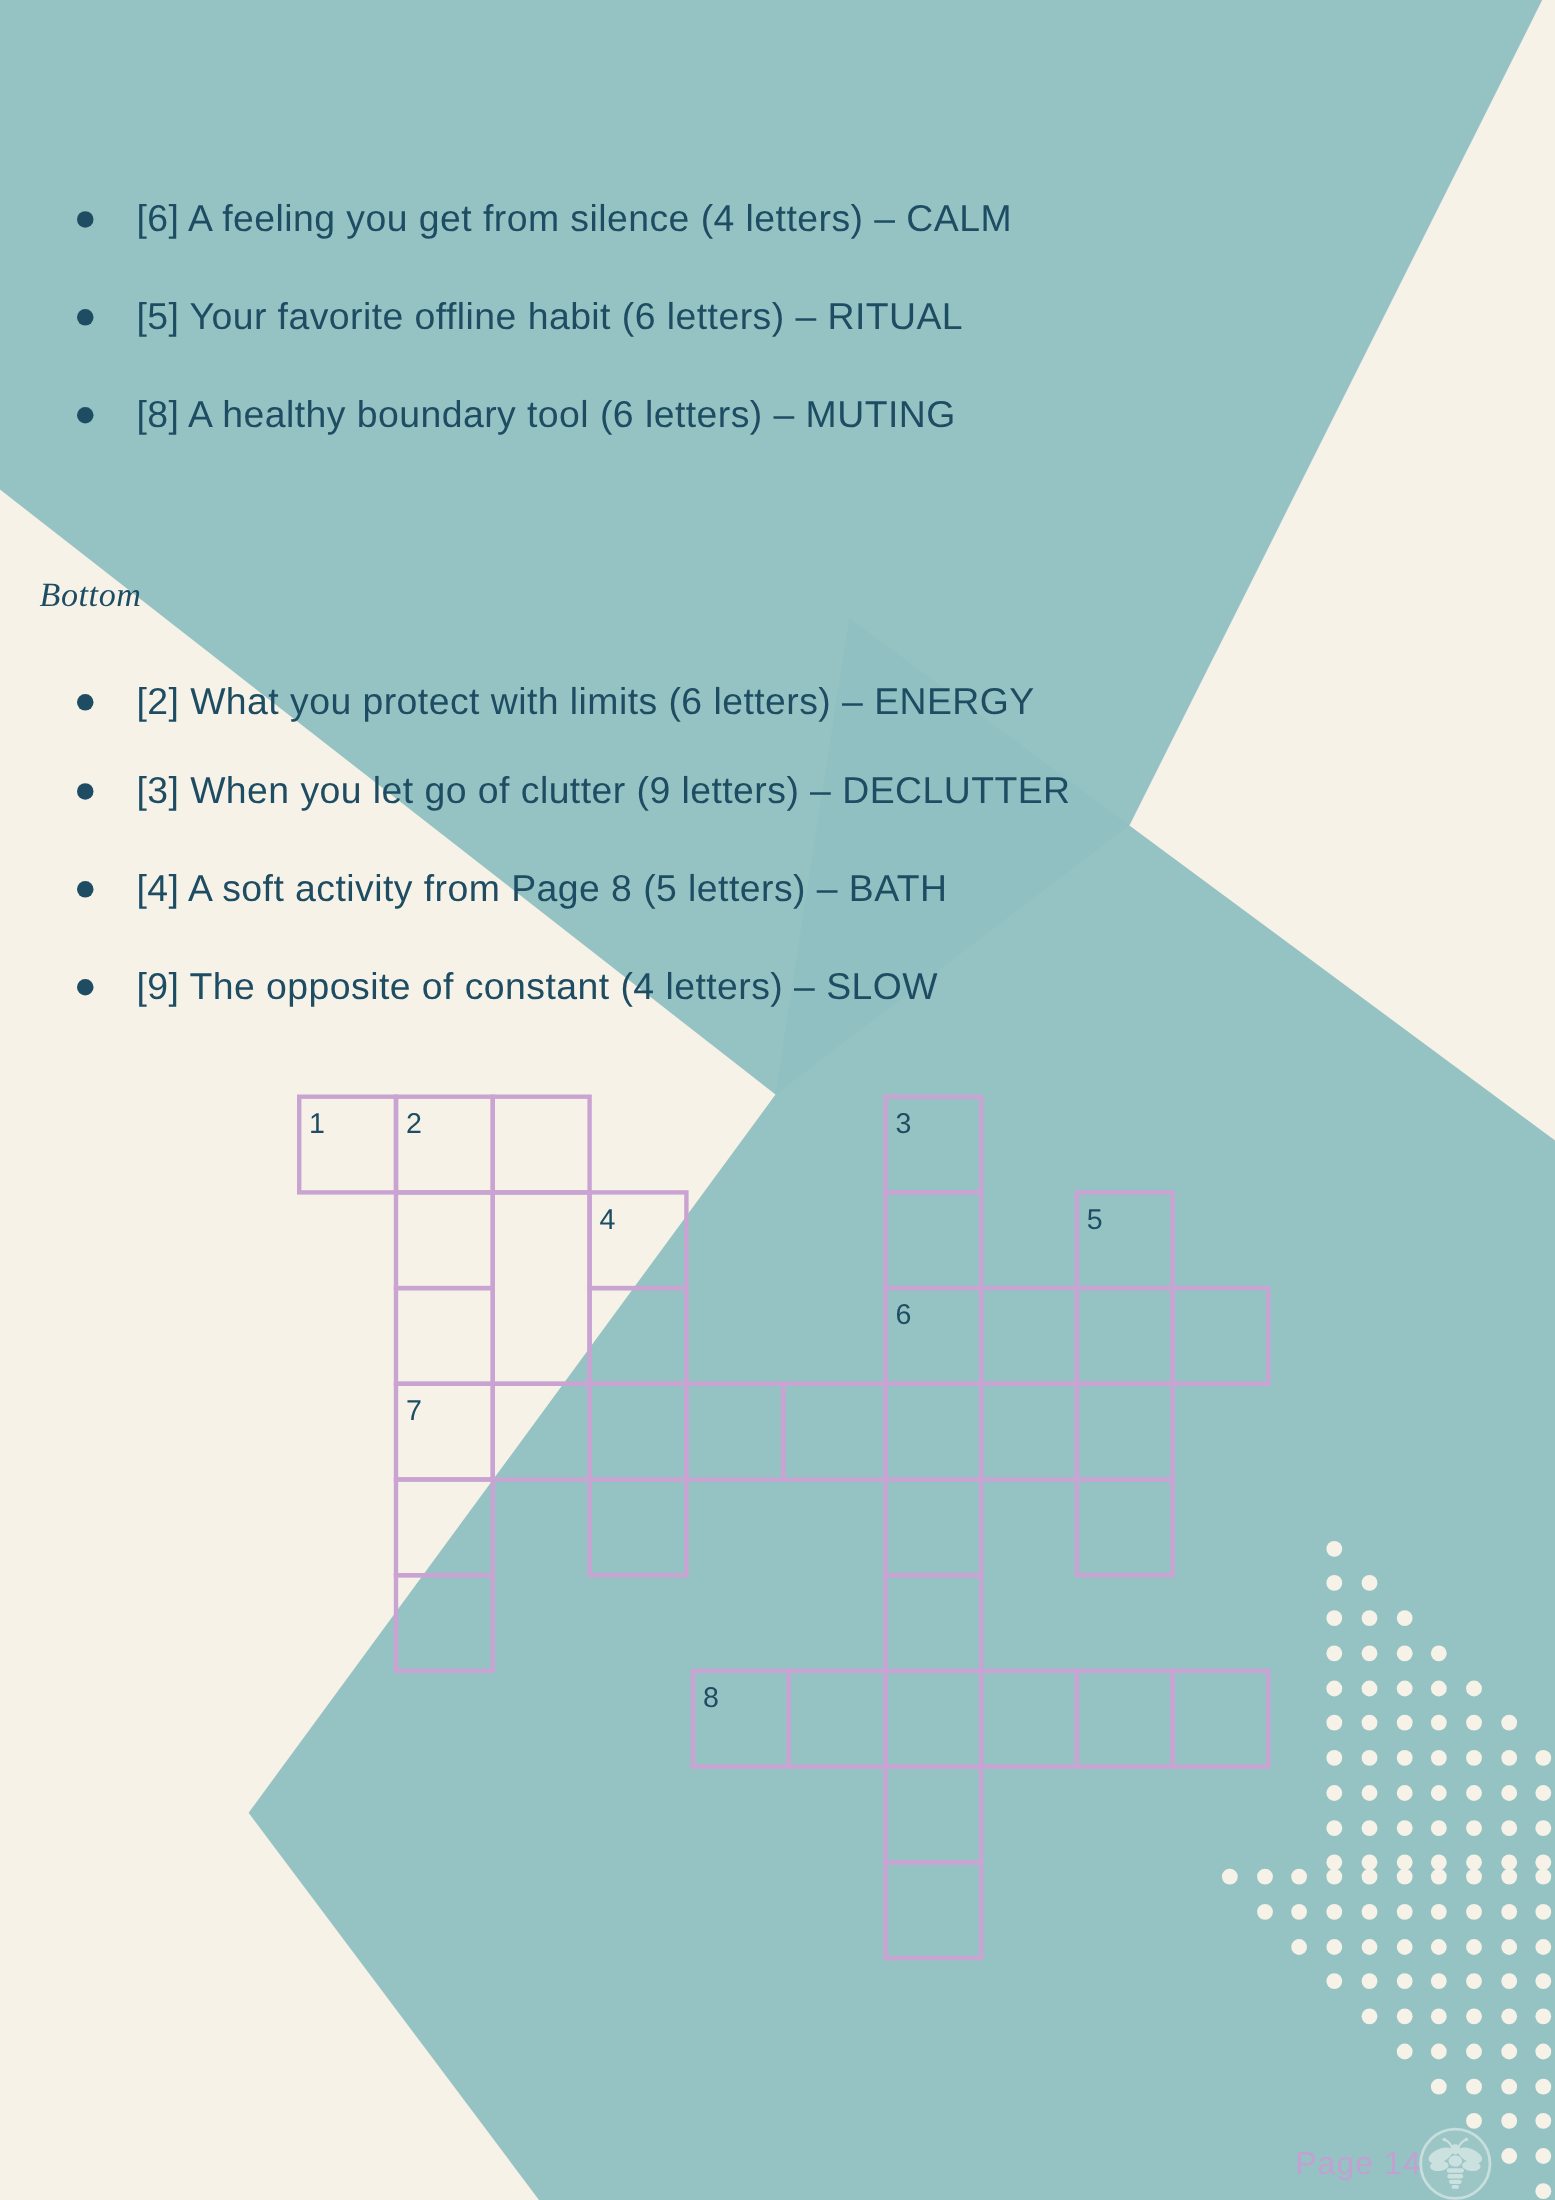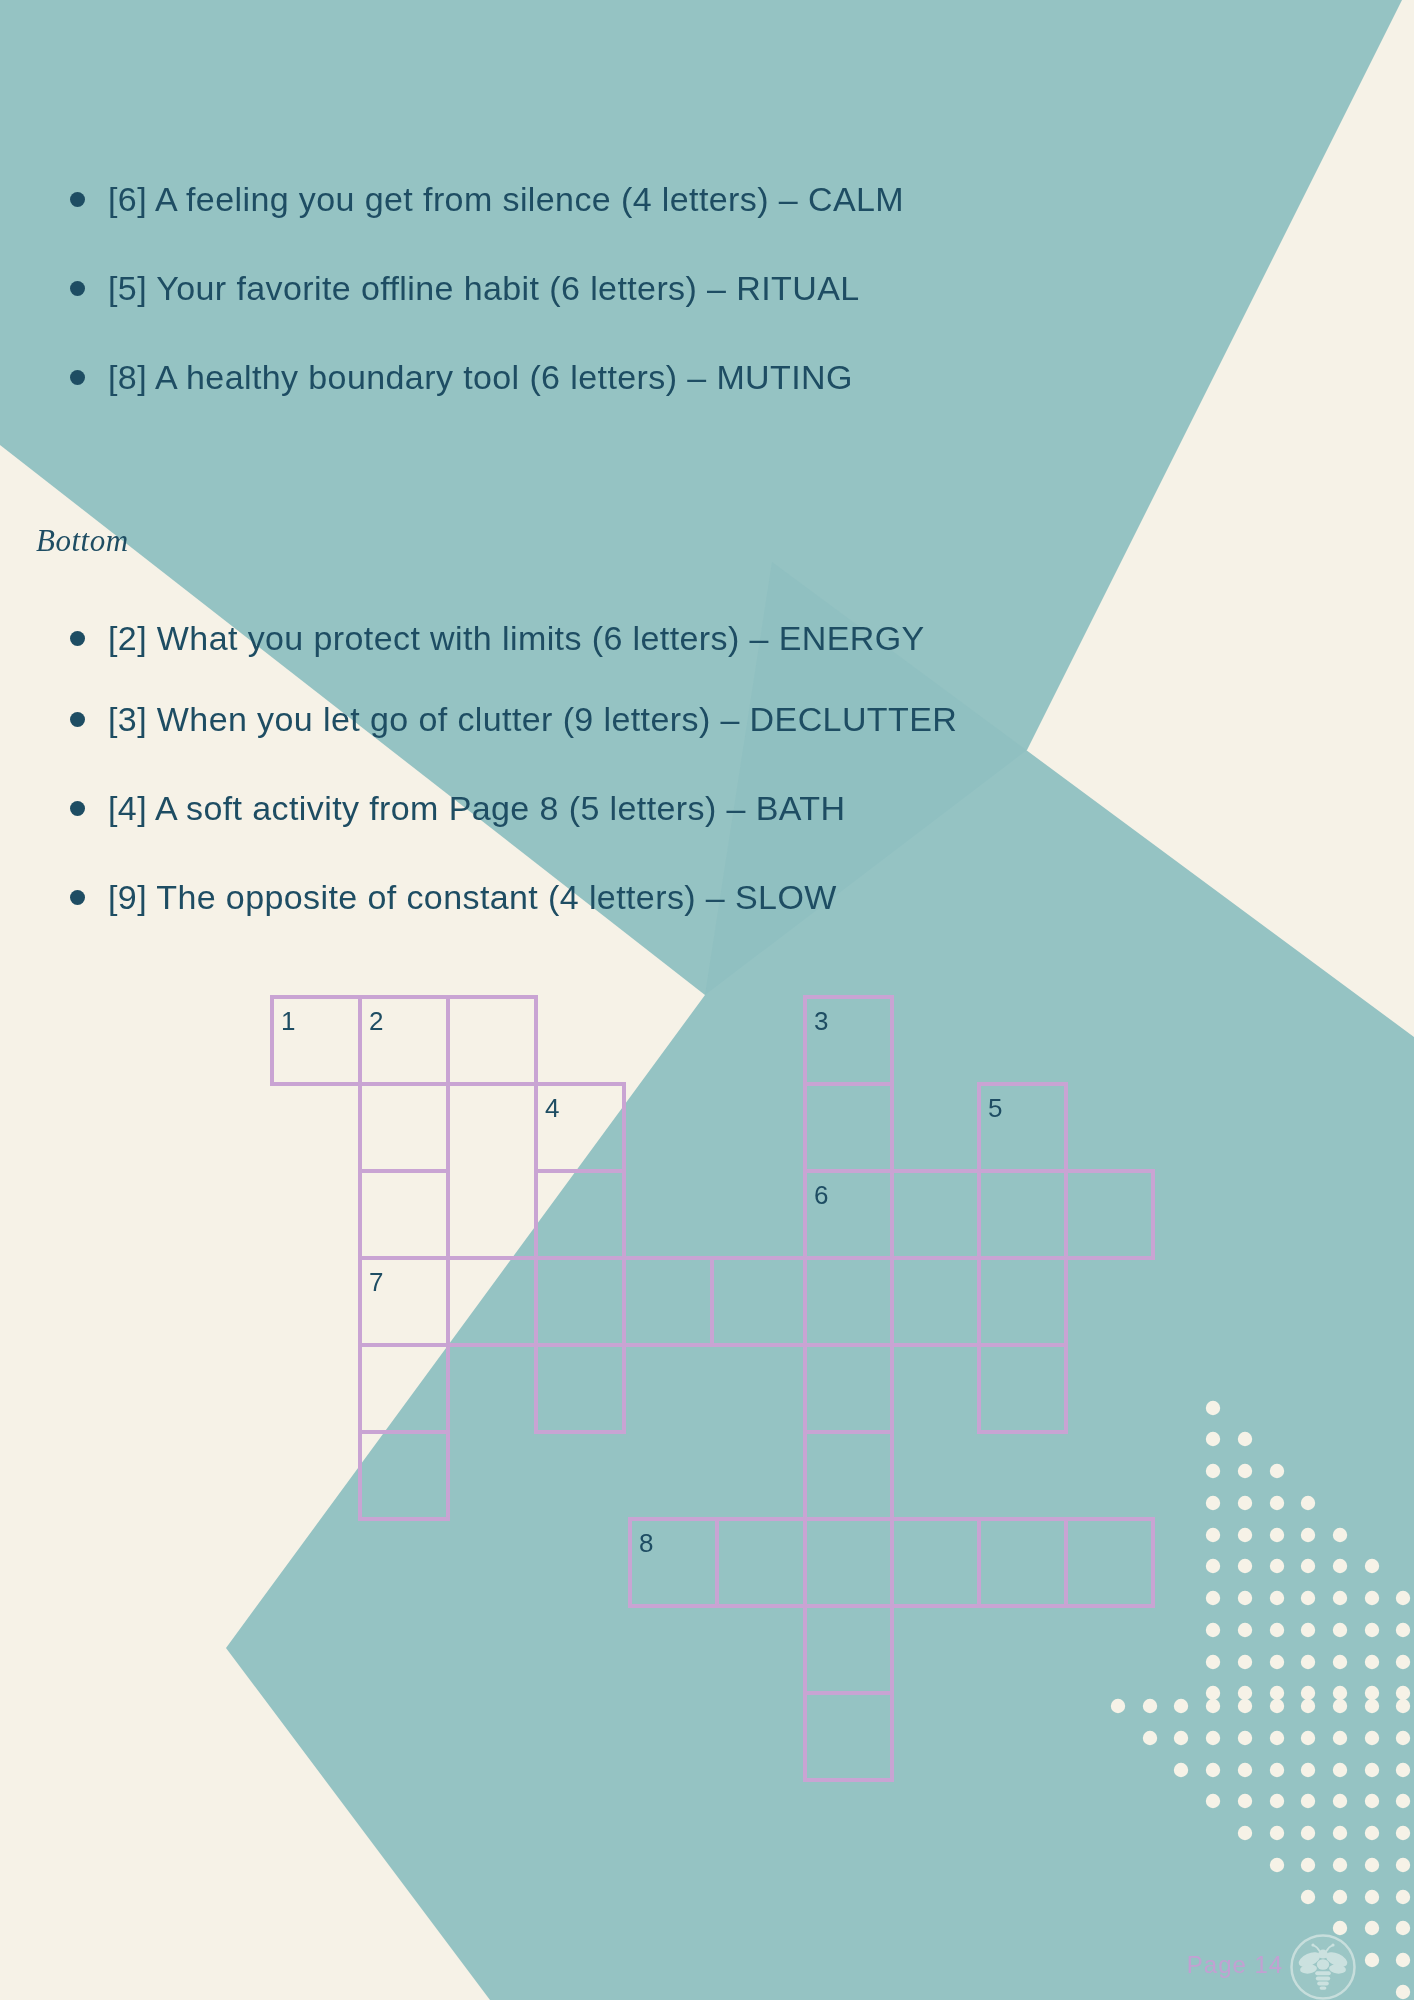--- a/index.html
+++ b/index.html
@@ -16,20 +16,21 @@
     position:absolute;
     left:70px;
     display:flex;
     align-items:center;
     height:48px;
     transform:translateY(-50%);
     color:#1E4D63;
     font-size:34px;
     letter-spacing:0.4px;
     white-space:nowrap;
+    gap:16px;
   }
   .clue .dot{
     width:15px;height:15px;
     border-radius:50%;
     background:#1E4D63;
     margin-right:23px;
     flex:0 0 auto;
   }
   .section-heading{
     position:absolute;
@@ -39,21 +40,21 @@
     font-style:italic;
     font-size:31px;
     color:#1E4D63;
     letter-spacing:0.5px;
   }
   .page-label{
     position:absolute;
     left:1160px;top:1951px;
     width:150px;
     text-align:center;
-    font-size:24px;
+    font-size:29px;
     letter-spacing:1px;
     color:#C2A0D2;
   }
   .bee-badge{position:absolute;left:1288px;top:1932px;width:70px;height:70px;}
 </style>
 </head>
 <body>
 
 <div class="page">
 

